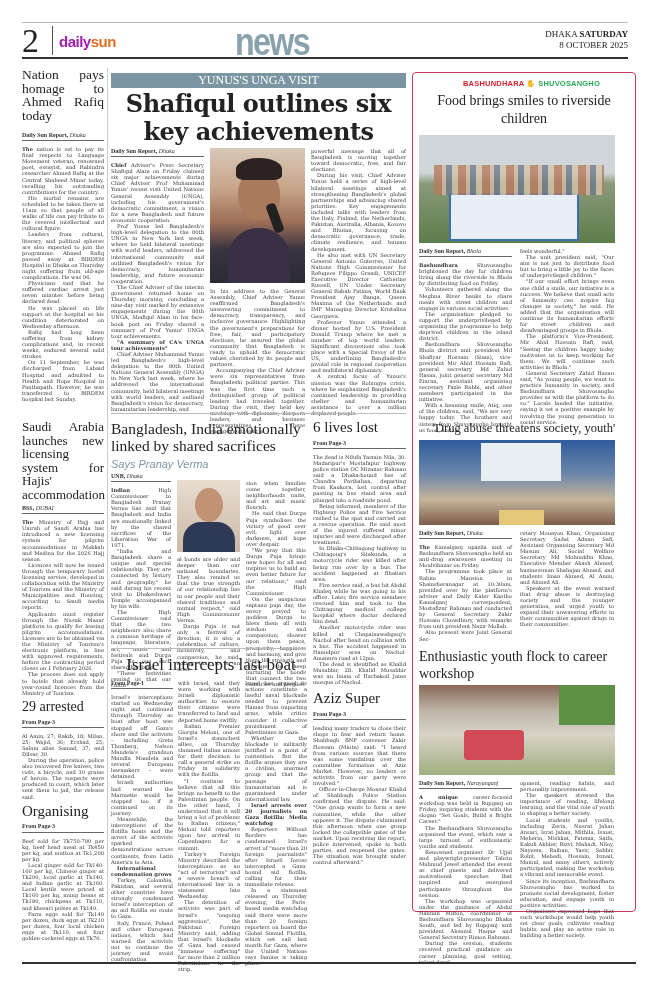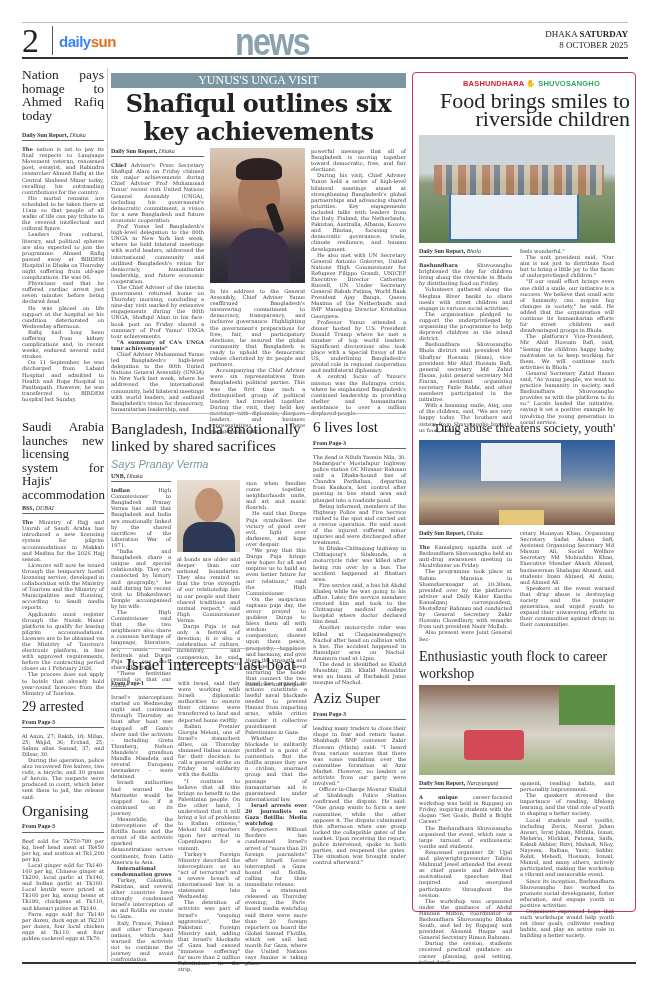--- a/index.html
+++ b/index.html
@@ -1,21 +1,21 @@
 <!DOCTYPE html>
 <html><head>
 <meta charset="utf-8">
 <style>
 *{box-sizing:border-box;margin:0;padding:0}
 body{width:650px;height:984px;background:#fff;font-family:"DejaVu Serif",serif;color:#222;overflow:hidden;position:relative}
 .masthead{position:absolute;left:22px;top:22px;width:606px;height:37px;border-top:1px solid #bbb;border-bottom:2px solid #333}
 .pageno{position:absolute;left:0;top:1px;font-family:"Liberation Serif",serif;font-size:34px;line-height:34px;color:#222}
 .mast-div{position:absolute;left:30px;top:3px;width:1px;height:29px;background:#555}
 .logo{position:absolute;left:37px;top:10px;font-family:"Liberation Sans",sans-serif;font-weight:bold;font-size:15px;letter-spacing:-0.5px}
-.logo .d{color:#3b82f6}.logo .s{color:#e26d1f}
+.logo .d{color:#a21caf}.logo .s{color:#e26d1f}
 .section{position:absolute;left:213px;top:-2px;font-family:"Liberation Sans",sans-serif;font-weight:bold;font-size:38px;letter-spacing:-2px;color:#8aa1ae;transform:scaleX(0.85);transform-origin:left}
 .dateline{position:absolute;right:0;top:6px;text-align:right;font-family:"Liberation Serif",serif;font-size:9px;line-height:11px;color:#222}
 .dateline b{font-weight:bold}
 .col{position:absolute;font-size:5.2px;line-height:6.1px;text-align:justify;color:#333}
 .col p{text-indent:6px}
 .col p.first{text-indent:0}
 h2.h{font-family:"Liberation Serif",serif;font-weight:normal;color:#222;line-height:1.05}
 .byline{font-family:"Liberation Serif",serif;font-size:6px;font-weight:bold;border-bottom:1px solid #666;padding-bottom:2px;margin:4px 0 5px}
 .byline i{font-weight:normal}
 .lead{font-weight:bold}
@@ -168,21 +168,21 @@
   <p>Reporters Without Borders has condemned Israel's arrest of "more than 20 foreign journalists" after Israeli forces intercepted a Gaza-bound aid flotilla, calling for their immediate release.</p>
   <p>In a statement released on Thursday evening, the Paris-based media watchdog said there were more than 20 foreign reporters on board the Global Sumud Flotilla, which set sail last month for Gaza, where the United Nations says famine is taking place.</p>
 </div>
 
 <div class="rightbox"></div>
 <div class="brand">
   <span class="r">BASHUNDHARA</span>
   <span style="color:#2aa95b">✋</span>
   <span class="g">SHUVOSANGHO</span>
 </div>
-<h2 class="h" style="position:absolute;left:418px;top:92px;width:212px;text-align:right;font-size:22px;line-height:18px">Food brings smiles to riverside children</h2>
+<h2 class="h" style="position:absolute;left:418px;top:92px;width:212px;text-align:center;font-size:14px;line-height:18px">Food brings smiles to riverside children</h2>
 <div class="photo" style="left:419px;top:135px;width:196px;height:108px;background:linear-gradient(180deg,#cfd6d9 0%,#cfd6d9 35%,#8a9a7a 45%,#5d7d4a 100%)">
   <div style="position:absolute;left:30px;top:58px;width:130px;height:48px;background:#e8eef5;border:2px solid #3b6fb0"></div>
   <div style="position:absolute;left:15px;top:30px;width:170px;height:30px;background:repeating-linear-gradient(90deg,#b57a5c 0 8px,#d9b7a0 8px 12px,#6c7a8c 12px 18px,#d5c4a8 18px 24px);opacity:.8"></div>
 </div>
 <div class="col" style="left:419px;top:248px;width:93px">
   <div class="byline" style="margin-top:0"><span>Daily Sun Report,</span> <i>Bhola</i></div>
   <p class="first"><span class="lead">Bashundhara</span><span> Shuvosangho brightened the day for children living along the riverside in Bhola by distributing food on Friday.</span></p>
   <p>Volunteers gathered along the Meghna River banks to share meals with street children and engage in various social activities.</p>
   <p>The organisation pledged to support the underprivileged by organising the programme to help deprived children in the island district.</p>
   <p>Bashundhara Shuvosangho Bhola district unit president Md Shafiyar Hossain (Siam), vice-president Mir Abid Hossain Rafi, general secretary Md Zahid Hasan, joint general secretary Md Emran, assistant organising secretary Fazle Rabbi, and other members participated in the initiative.</p>

